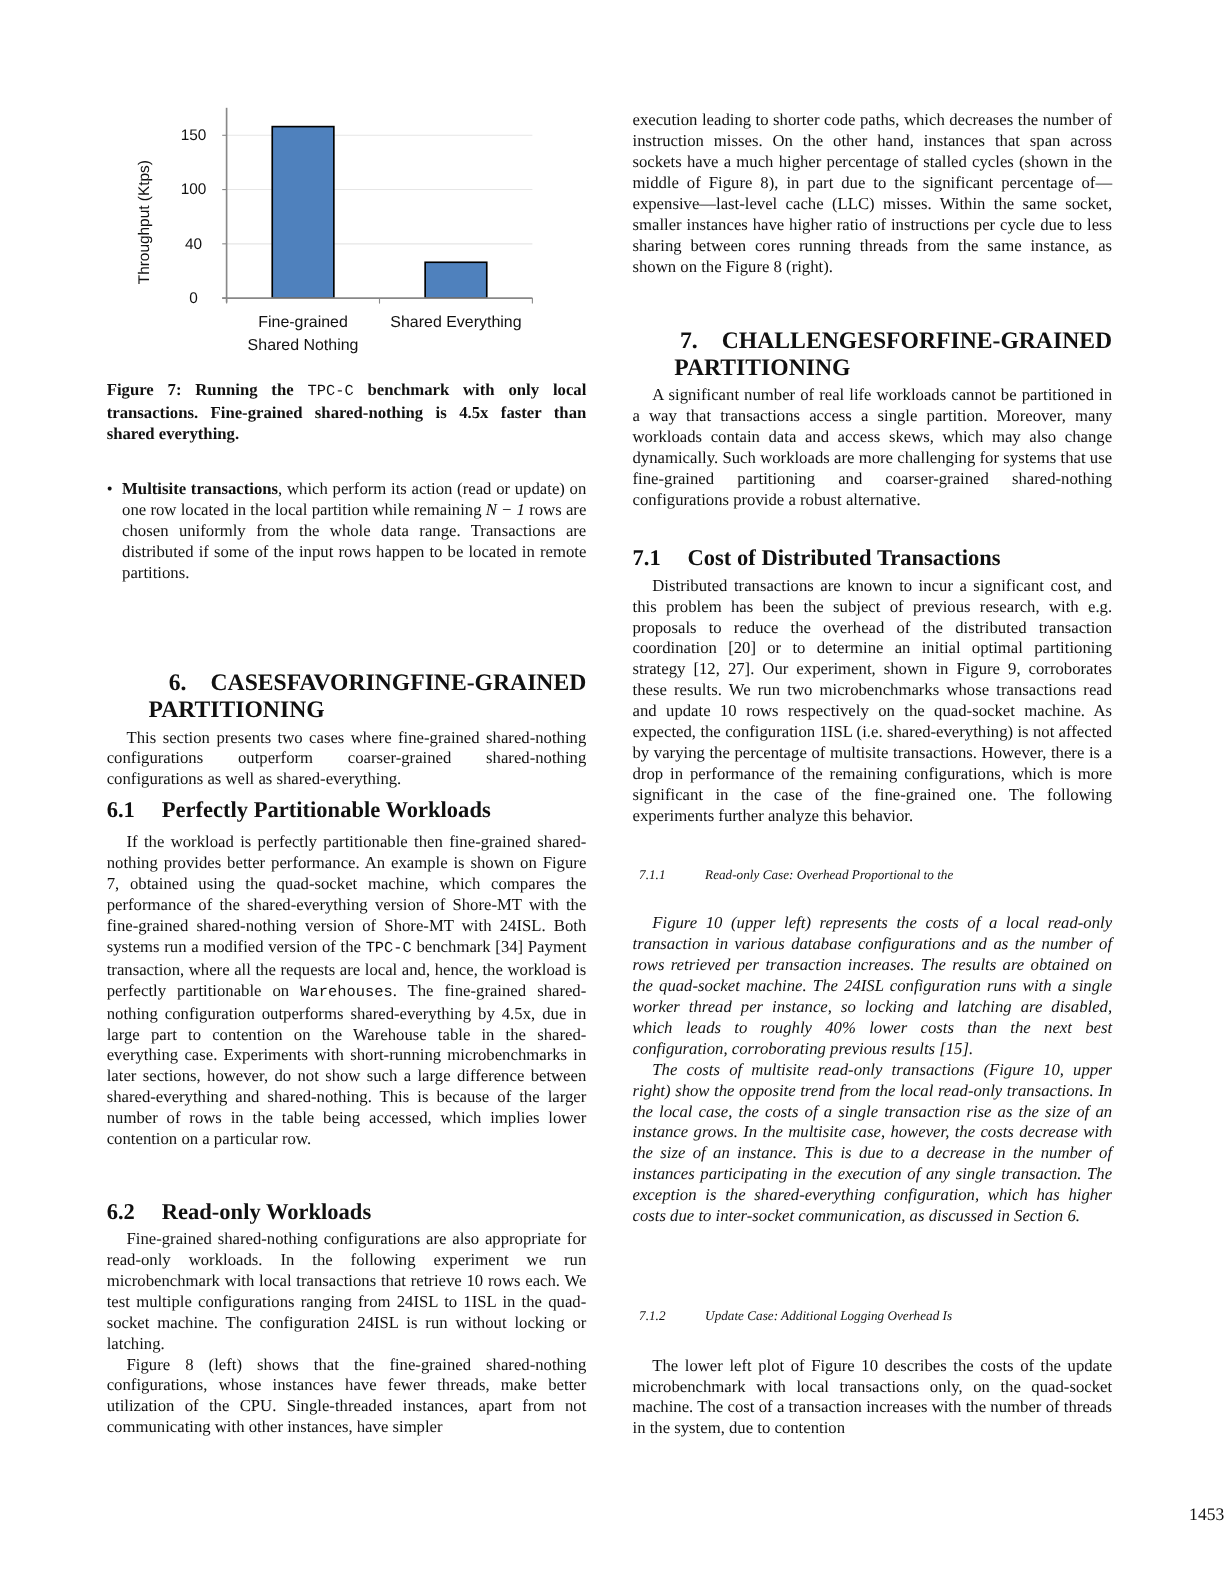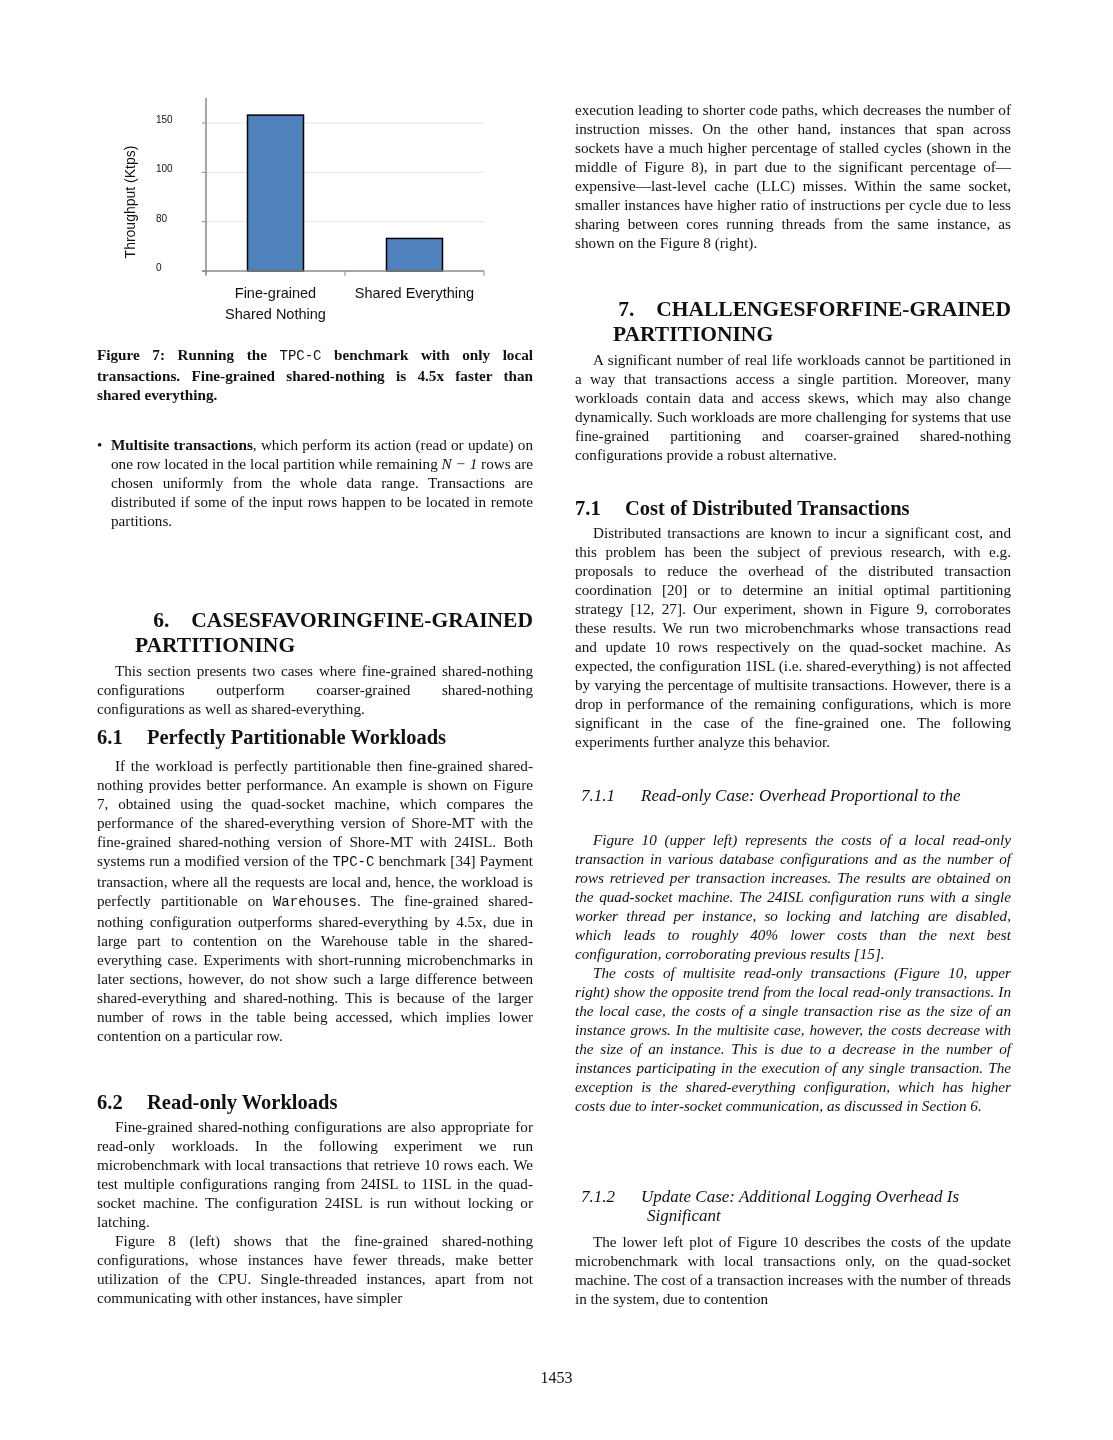--- a/index.html
+++ b/index.html
@@ -11,38 +11,38 @@
   p { margin: 0; font-size: 15.2px; line-height: 19px; text-align: justify; hyphens: none; }
   .indent { text-indent: 18px; }
   .mono { font-family: "Liberation Mono", "DejaVu Sans Mono", monospace; font-size: 14px; }
   .ital { font-style: italic; }
   h1.sec { position: absolute; margin: 0; font-size: 21.5px; line-height: 25px; font-weight: bold; text-align: justify; }
   h1.sec .num { display: inline-block; width: 38px; }
   h1.sec .l1 { display: flex; justify-content: flex-end; }
   h1.sec .l2 { padding-left: 38px; }
   h2.sub { position: absolute; margin: 0; font-size: 20.5px; line-height: 24px; font-weight: bold; }
   h2.sub .num { display: inline-block; width: 50px; }
-  h3.subsub { position: absolute; margin: 0; font-size: 17px; line-height: 19px; font-style: italic; font-weight: normal; }
+  h3.subsub { position: absolute; margin: 0; font-size: 12px; line-height: 19px; font-style: italic; font-weight: normal; }
   h3.subsub .num { display: inline-block; width: 60px; }
   h3.subsub .l2 { padding-left: 66px; }
   .block { position: absolute; left: 0; width: 436px; }
   .caption { font-weight: bold; font-size: 15.2px; line-height: 19px; text-align: justify; }
   .caption .mono { font-weight: normal; }
   ul.bullets { margin: 0; padding: 0; list-style: none; }
   ul.bullets li { position: relative; padding-left: 14px; font-size: 15.2px; line-height: 19px; text-align: justify; }
   ul.bullets li::before { content: "•"; position: absolute; left: 0; top: 0; }
   ul.bullets li b { font-weight: bold; }
-  .pagenum { position: absolute; left: 0; width: 1113px; top: 1369px; text-align: center; font-size: 16px; }
+  .pagenum { position: absolute; left: 0; width: 1113px; top: 1369px; text-align: right; font-size: 16px; }
   
   .chart { position: absolute; left: 100px; top: 90px; width: 400px; height: 240px;
            font-family: "Liberation Sans", "DejaVu Sans", sans-serif; }
   .chart svg { position: absolute; left: 0; top: 0; }
   .ylabel { position: absolute; left: 20px; top: 104px; transform-origin: center; transform: rotate(-90deg) translate(0,0);
             font-size: 14px; white-space: nowrap; width: 140px; text-align: center; margin-left: -60px; }
-  .ytick { position: absolute; font-size: 10px; width: 40px; text-align: left; }
+  .ytick { position: absolute; font-size: 14px; width: 40px; text-align: center; }
   .xtick { position: absolute; font-size: 14.5px; text-align: center; line-height: 21px; }
 </style>
 </head>
 <body>
 
 <div class="chart">
   <svg id="chart-svg" width="400" height="240">
       <line x1="106" x2="384" y1="131.66666666666669" y2="131.66666666666669" stroke="#e6e6e6" stroke-width="1"></line>
       <line x1="106" x2="384" y1="82.33333333333334" y2="82.33333333333334" stroke="#e6e6e6" stroke-width="1"></line>
       <line x1="106" x2="384" y1="33" y2="33" stroke="#e6e6e6" stroke-width="1"></line>
@@ -54,21 +54,21 @@
       <line x1="102" x2="106" y1="131.66666666666669" y2="131.66666666666669" stroke="#888" stroke-width="1"></line>
       <line x1="102" x2="106" y1="82.33333333333334" y2="82.33333333333334" stroke="#888" stroke-width="1"></line>
       <line x1="102" x2="106" y1="33" y2="33" stroke="#888" stroke-width="1"></line>
       <line x1="106" x2="106" y1="181" y2="186" stroke="#888" stroke-width="1"></line>
       <line x1="245" x2="245" y1="181" y2="186" stroke="#888" stroke-width="1"></line>
       <line x1="384" x2="384" y1="181" y2="186" stroke="#888" stroke-width="1"></line>
     </svg>
   <div class="ylabel">Throughput (Ktps)</div>
   <div id="yticks">
       <div class="ytick" style="left: 56px; top: 172px;">0</div>
-      <div class="ytick" style="left: 56px; top: 122.667px;">80</div>
+      <div class="ytick" style="left: 56px; top: 122.667px;">40</div>
       <div class="ytick" style="left: 56px; top: 73.3333px;">100</div>
       <div class="ytick" style="left: 56px; top: 24px;">150</div>
     </div>
   <div id="xticks">
       <div class="xtick" style="width: 150px; left: 100.5px; top: 193px;">Fine-grained<br>Shared Nothing</div>
       <div class="xtick" style="width: 150px; left: 239.5px; top: 193px;">Shared Everything</div>
     </div>
 </div>
 
 <div class="col col-left">
@@ -143,21 +143,20 @@
     <div><span class="num">7.1.1</span><span>Read-only Case: Overhead Proportional to the</span></div>
   </h3>
 
   <div class="block" style="top:830px;font-style:italic;">
     <p class="indent">Figure 10 (upper left) represents the costs of a local read-only transaction in various database configurations and as the number of rows retrieved per transaction increases. The results are obtained on the quad-socket machine. The 24ISL configuration runs with a single worker thread per instance, so locking and latching are disabled, which leads to roughly 40% lower costs than the next best configuration, corroborating previous results [15].</p>
     <p class="indent">The costs of multisite read-only transactions (Figure 10, upper right) show the opposite trend from the local read-only transactions. In the local case, the costs of a single transaction rise as the size of an instance grows. In the multisite case, however, the costs decrease with the size of an instance. This is due to a decrease in the number of instances participating in the execution of any single transaction. The exception is the shared-everything configuration, which has higher costs due to inter-socket communication, as discussed in Section  6.</p>
   </div>
 
   <h3 class="subsub" style="top:1187px; left:6px;">
     <div><span class="num">7.1.2</span><span>Update Case: Additional Logging Overhead Is</span></div>
-    <div class="l2">Significant</div>
   </h3>
 
   <div class="block" style="top:1232px;">
     <p class="indent">The lower left plot of Figure 10 describes the costs of the update microbenchmark with local transactions only, on the quad-socket machine. The cost of a transaction increases with the number of threads in the system, due to contention</p>
   </div>
 </div>
 
 <div class="pagenum">1453</div>
 
 </body></html>

